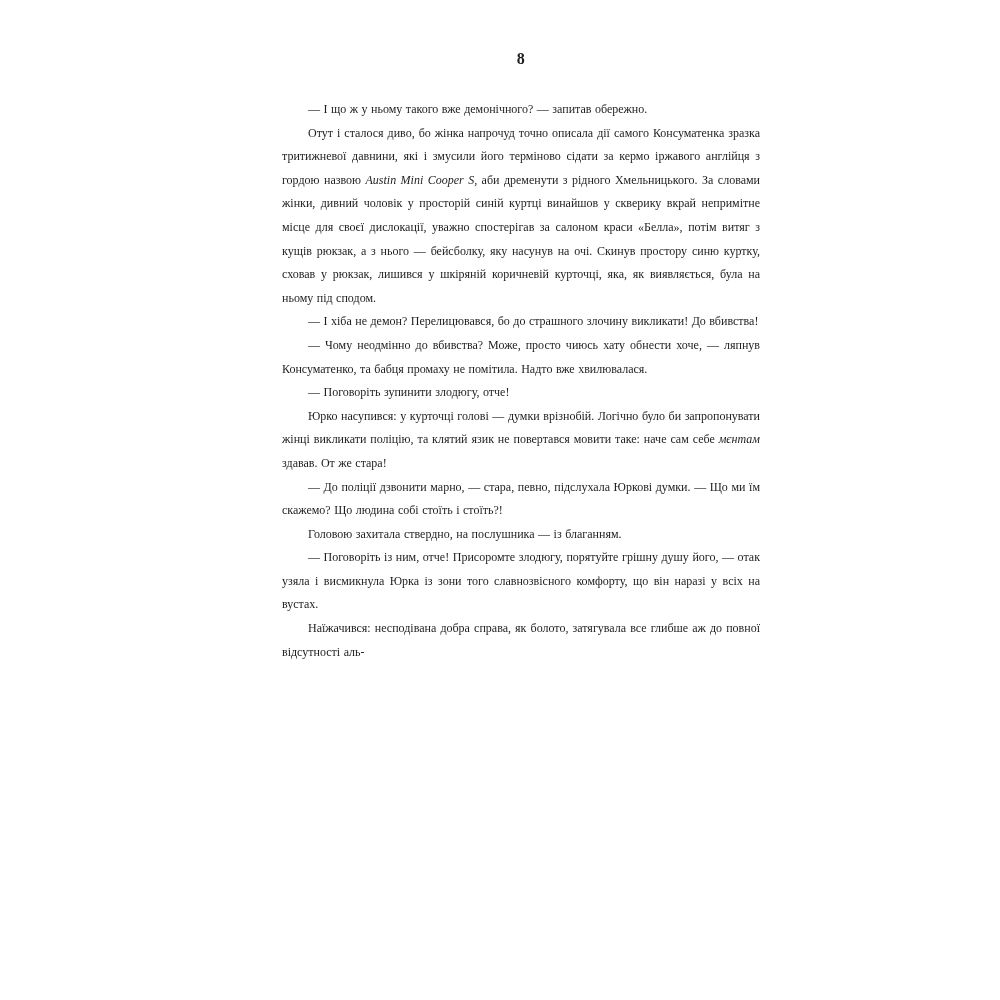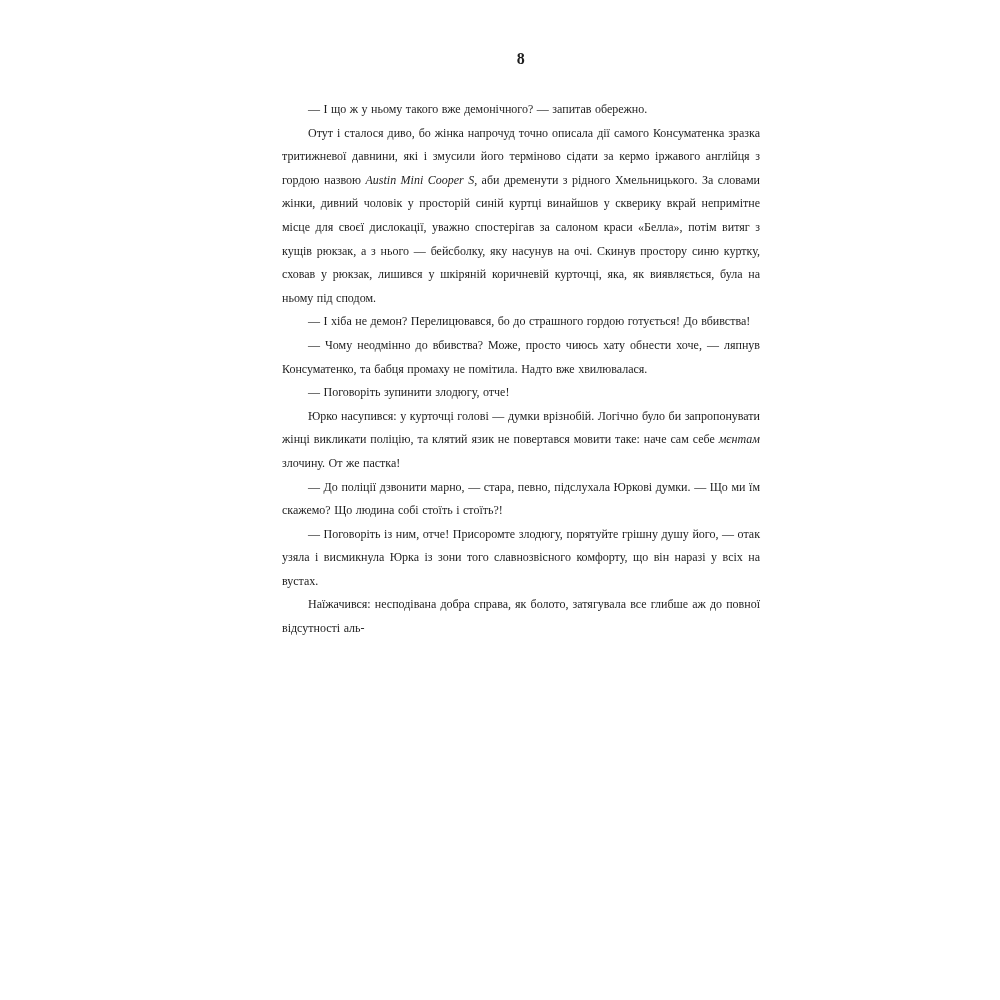--- a/index.html
+++ b/index.html
@@ -44,21 +44,22 @@
   }
 </style>
 </head>
 <body>
 
 <div class="book-page">
   <div class="page-number">8</div>
   <div class="page-text">
       <p><span>— І що ж у ньому такого вже демонічного? — запитав обережно.</span></p>
       <p><span>Отут і сталося диво, бо жінка напрочуд точно описала дії самого Консуматенка зразка тритижневої давнини, які і змусили його терміново сідати за кермо іржавого англійця з гордою назвою </span><span class="italic">Austin Mini Cooper S</span><span>, аби дременути з рідного Хмельницького. За словами жінки, дивний чоловік у просторій синій куртці винайшов у скверику вкрай непримітне місце для своєї дислокації, уважно спостерігав за салоном краси «Белла», потім витяг з кущів рюкзак, а з нього — бейсболку, яку насунув на очі. Скинув простору синю куртку, сховав у рюкзак, лишився у шкіряній коричневій курточці, яка, як виявляється, була на ньому під сподом.</span></p>
-      <p><span>— І хіба не демон? Перелицювався, бо до страшного гордою готується! До вбивства!</span></p>
+      <p><span>— І хіба не демон? Перелицювався, бо до страшного злочину викликати! До вбивства!</span></p>
       <p><span>— Чому неодмінно до вбивства? Може, просто чиюсь хату обнести хоче, — ляпнув Консуматенко, та бабця промаху не помітила. Надто вже хвилювалася.</span></p>
       <p><span>— Поговоріть зупинити злодюгу, отче!</span></p>
-      <p><span>Юрко насупився: у курточці голові — думки врізнобій. Логічно було би запропонувати жінці викликати поліцію, та клятий язик не повертався мовити таке: наче сам себе </span><span class="italic">мєнтам</span><span> злочину. От же пастка!</span></p>
+      <p><span>Юрко насупився: у курточці голові — думки врізнобій. Логічно було би запропонувати жінці викликати поліцію, та клятий язик не повертався мовити таке: наче сам себе </span><span class="italic">мєнтам</span><span> здавав. От же стара!</span></p>
       <p><span>— До поліції дзвонити марно, — стара, певно, підслухала Юркові думки. — Що ми їм скажемо? Що людина собі стоїть і стоїть?!</span></p>
+      <p><span>Головою захитала ствердно, на послушника — із благанням.</span></p>
       <p><span>— Поговоріть із ним, отче! Присоромте злодюгу, порятуйте грішну душу його, — отак узяла і висмикнула Юрка із зони того славнозвісного комфорту, що він наразі у всіх на вустах.</span></p>
       <p><span>Наїжачився: несподівана добра справа, як болото, затягувала все глибше аж до повної відсутності аль-</span></p>
     </div>
 </div>
 
 </body></html>

